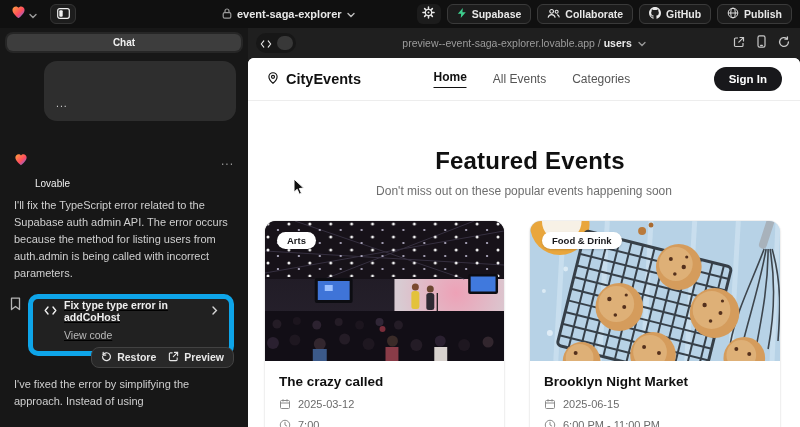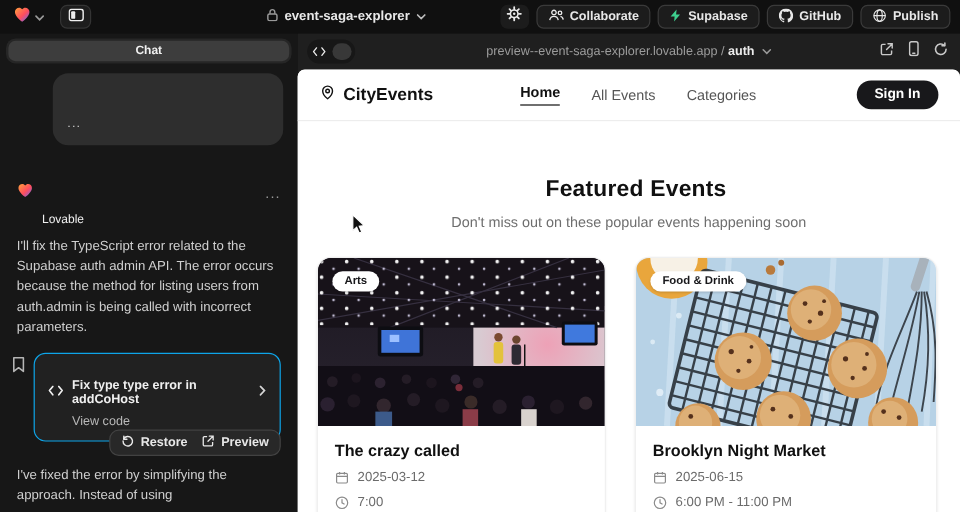--- a/index.html
+++ b/index.html
@@ -32,22 +32,22 @@
   .tab.active { background:#3d3d3d; color:#f0f0f0; }
   .bubble { margin:8px 12px 0 44px; background:#2e2e2e; border-radius:13px;
     padding:9px 12px; color:#e3e3e3; font-size:10.5px; line-height:1.5; }
   .bubble .dots { margin-top:26px; color:#cfcfcf; letter-spacing:1px; }
   .assistant-head { display:flex; align-items:center; gap:7px; margin:13px 14px 0 14px; }
   .assistant-name { color:#f0f0f0; font-size:10px; font-weight:normal; flex:1;margin-top:44px; }
   .assistant-menu { color:#9a9a9a; font-size:12px; letter-spacing:1px; }
   .msg { margin:8px 14px 0 14px; color:#cfcfcf; font-size:11px; line-height:1.55; }
   .fixwrap { position:relative; margin:12px 14px 0 10px; display:flex; align-items:flex-start; }
   .bookmark { margin-top:3px; margin-right:7px; flex:0 0 auto; }
-  .fixcard { flex:1; background:#212121; border:1px solid #0ea5e9; border-radius:10px;
-    padding:20px 11px 10px 11px; }
+  .fixcard { flex:1; background:#212121; border:5px solid #0ea5e9; border-radius:10px;
+    padding:0 11px 10px 11px;text-decoration:underline; }
   .fixrow { display:flex; align-items:center; gap:7px; color:#f0f0f0;
     font-size:10.5px; font-weight:bold; }
   .fixrow .spacer { flex:1; }
   .viewcode { margin:6px 0 0 20px; color:#b9b9b9; font-size:10.5px; }
   .pill { position:absolute; right:0; bottom:-12px; display:flex; align-items:center;
     background:#282828; border:1px solid #424242; border-radius:8px; padding:3px 9px; gap:12px; }
   .pill-btn { display:flex; align-items:center; gap:5px; color:#e8e8e8;
     font-size:10.5px; font-weight:bold; }
 
   
@@ -66,21 +66,21 @@
   .site-header { height:43px; display:flex; align-items:center; padding:0 18px;
     border-bottom:1px solid #ededed; background:#fff; position:relative; }
   .brand { display:flex; align-items:center; gap:6px; font-size:14.5px;
     font-weight:bold; color:#111; }
   .nav { position:absolute; left:50%; transform:translateX(-46%); display:flex;
     align-items:center; gap:26px; font-size:12px; color:#555; }
   .nav .active { color:#111; font-weight:bold; border-bottom:1.5px solid #111; padding-bottom:3px; }
   .signin { margin-left:auto; background:#18181b; color:#fff; font-size:11.5px;
     font-weight:bold; padding:6px 15px; border-radius:14px; border:none; }
   .hero { text-align:center; padding-top:46px; }
-  .hero h1 { font-size:19px; color:#101010; letter-spacing:.2px;padding-left:12px; }
+  .hero h1 { font-size:24px; color:#101010; letter-spacing:.2px;padding-left:12px; }
   .hero p { margin-top:9px; font-size:12px; color:#6e6e6e; }
   .cards { display:flex; gap:24px; padding:22px 0 0 16px; }
   .card { background:#fff; border:1px solid #f0f0f0; border-radius:12px;
     overflow:hidden; box-shadow:0 1px 2px rgba(0,0,0,.05); flex:0 0 auto; }
   .card-img { position:relative; height:140px; overflow:hidden; }
   .card-img svg { display:block; width:100%; height:140px; }
   .badge { position:absolute; left:12px; top:11px; background:#fff; color:#18181b;
     font-size:9.5px; font-weight:bold; padding:3px 10px; border-radius:10px;
     box-shadow:0 1px 2px rgba(0,0,0,.15); }
   .card-body { padding:13px 14px 16px 14px; }
@@ -156,38 +156,38 @@
                 <line x1="2.8" y1="11.2" x2="4.2" y2="9.8"></line>
                 <line x1="9.8" y1="4.2" x2="11.2" y2="2.8"></line>
               </g>
               <circle cx="7" cy="7" r="3.4" fill="#101010" stroke="#e8e8e8" stroke-width="1.4"></circle>
               <circle cx="7" cy="7" r="1.1" fill="#e8e8e8"></circle>
             </svg>
         </span>
       </div>
       <div class="tb-btn">
         <span>
+          <svg width="10" height="12" viewBox="0 0 24 26">
+              <path d="M14 1 2 15h8l-1 10L21 11h-8l1-10z" fill="#3ecf8e"></path>
+            </svg>
+        </span>
+        <span>Supabase</span>
+      </div>
+      <div class="tb-btn">
+        <span>
           <svg width="13" height="11" viewBox="0 0 14 11">
               <g fill="none" stroke="#e8e8e8" stroke-width="1.2">
                 <circle cx="5" cy="3.2" r="2"></circle>
                 <path d="M1.2 10c.4-2.2 1.9-3.3 3.8-3.3S8.4 7.8 8.8 10"></path>
                 <circle cx="10.4" cy="3.6" r="1.6"></circle>
                 <path d="M10.8 6.7c1.4.2 2.2 1.3 2.5 3"></path>
               </g>
             </svg>
         </span>
         <span>Collaborate</span>
-      </div>
-      <div class="tb-btn">
-        <span>
-          <svg width="10" height="12" viewBox="0 0 24 26">
-              <path d="M14 1 2 15h8l-1 10L21 11h-8l1-10z" fill="#3ecf8e"></path>
-            </svg>
-        </span>
-        <span>Supabase</span>
       </div>
       <div class="tb-btn">
         <span>
           <svg width="12" height="12" viewBox="0 0 16 16">
               <path fill="#e8e8e8" d="M8 0C3.58 0 0 3.58 0 8c0 3.54 2.29 6.53 5.47 7.59.4.07.55-.17.55-.38 0-.19-.01-.82-.01-1.49-2.01.37-2.53-.49-2.69-.94-.09-.23-.48-.94-.82-1.13-.28-.15-.68-.52-.01-.53.63-.01 1.08.58 1.23.82.72 1.21 1.87.87 2.33.66.07-.52.28-.87.51-1.07-1.78-.2-3.64-.89-3.64-3.95 0-.87.31-1.59.82-2.15-.08-.2-.36-1.02.08-2.12 0 0 .67-.21 2.2.82.64-.18 1.32-.27 2-.27s1.36.09 2 .27c1.53-1.04 2.2-.82 2.2-.82.44 1.1.16 1.92.08 2.12.51.56.82 1.27.82 2.15 0 3.07-1.87 3.75-3.65 3.95.29.25.54.73.54 1.48 0 1.07-.01 1.93-.01 2.2 0 .21.15.46.55.38A8.01 8.01 0 0 0 16 8c0-4.42-3.58-8-8-8z"></path>
             </svg>
         </span>
         <span>GitHub</span>
       </div>
       <div class="tb-btn">
@@ -282,21 +282,21 @@
         <span>
           <svg width="12" height="8" viewBox="0 0 13 9">
               <path d="M4 1 1.2 4.5 4 8M9 1l2.8 3.5L9 8" fill="none" stroke="#e8e8e8" stroke-width="1.3" stroke-linecap="round" stroke-linejoin="round"></path>
             </svg>
         </span>
         <span class="code-knob"></span>
       </div>
       <div class="urlbar">
         <span>preview--event-saga-explorer.lovable.app</span>
         <span>/</span>
-        <span class="path">auth</span>
+        <span class="path">users</span>
         <svg width="8" height="6" viewBox="0 0 8 6" style="margin-left:3px;">
             <path d="M1 1.5 4 4.5 7 1.5" stroke="#9a9a9a" stroke-width="1.3" fill="none" stroke-linecap="round"></path>
           </svg>
       </div>
       <div class="ptools">
         <span>
           <svg width="12" height="12" viewBox="0 0 12 12">
               <path d="M5 2H2.6A1.1 1.1 0 0 0 1.5 3.1v6.3a1.1 1.1 0 0 0 1.1 1.1h6.3a1.1 1.1 0 0 0 1.1-1.1V7" fill="none" stroke="#c9c9c9" stroke-width="1.2"></path>
               <path d="M7 1.5h3.5V5M10.2 1.8 5.8 6.2" fill="none" stroke="#c9c9c9" stroke-width="1.2" stroke-linecap="round"></path>
             </svg>

